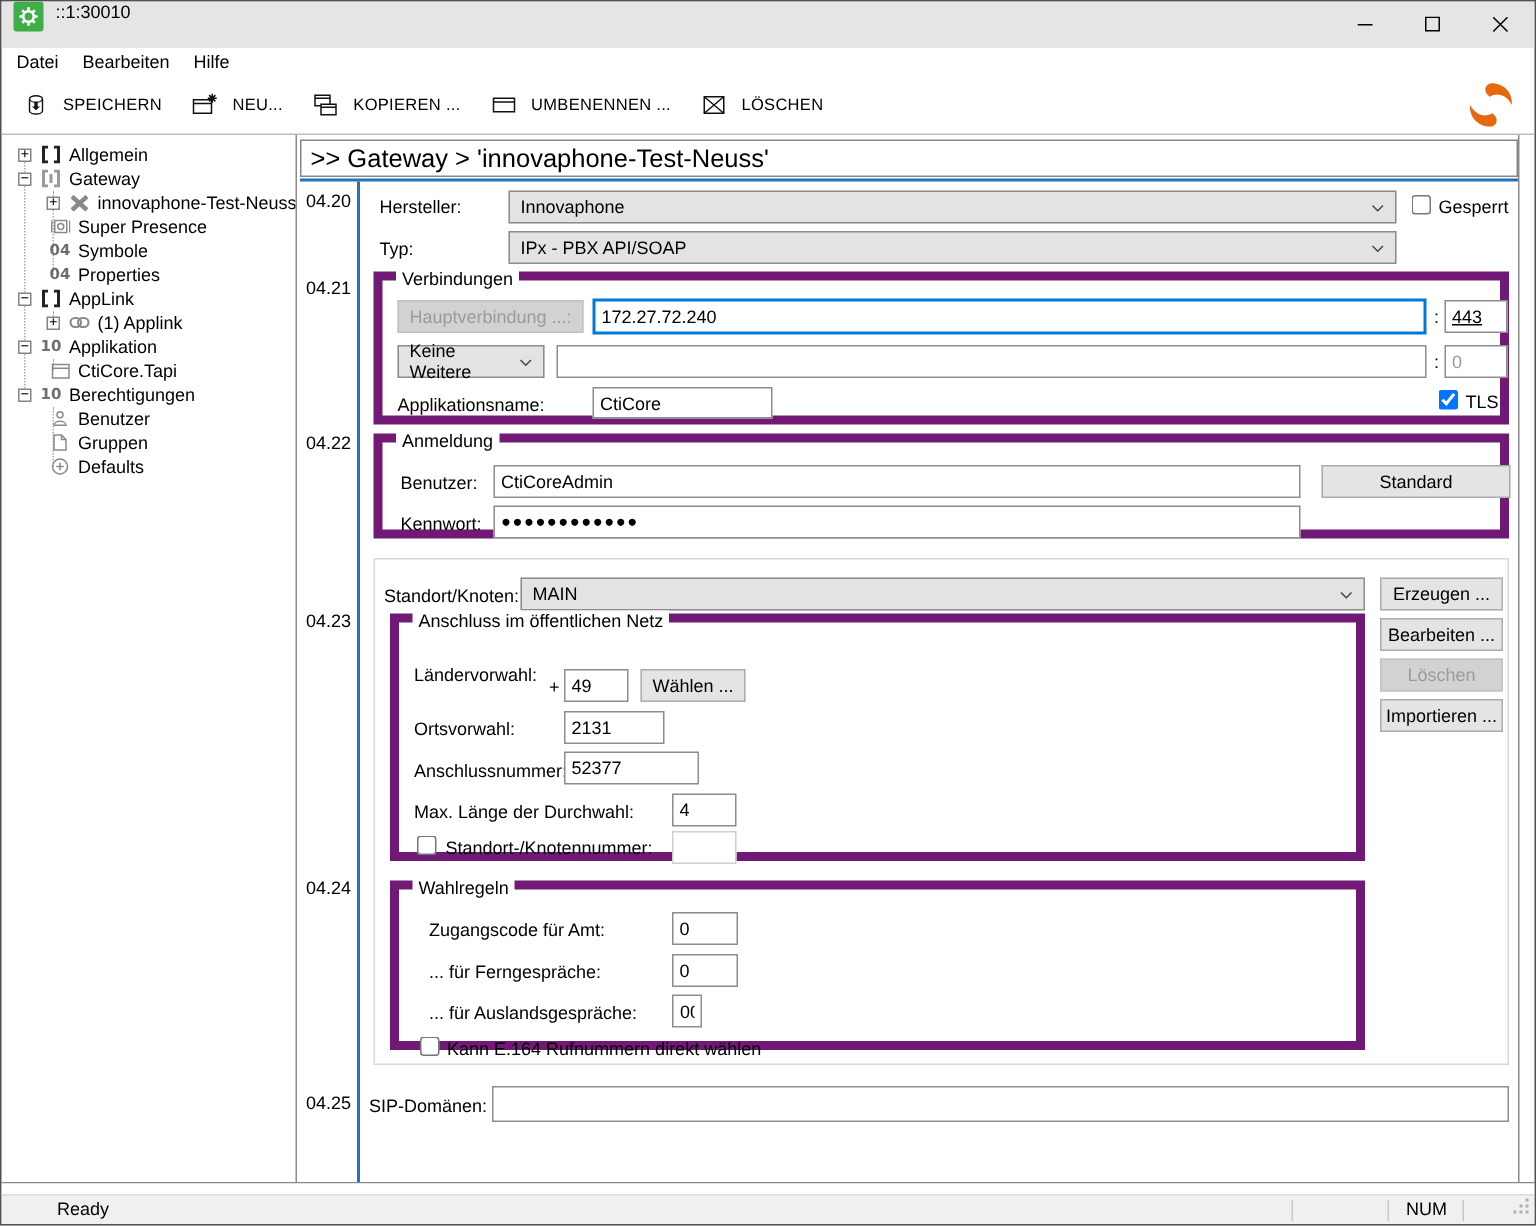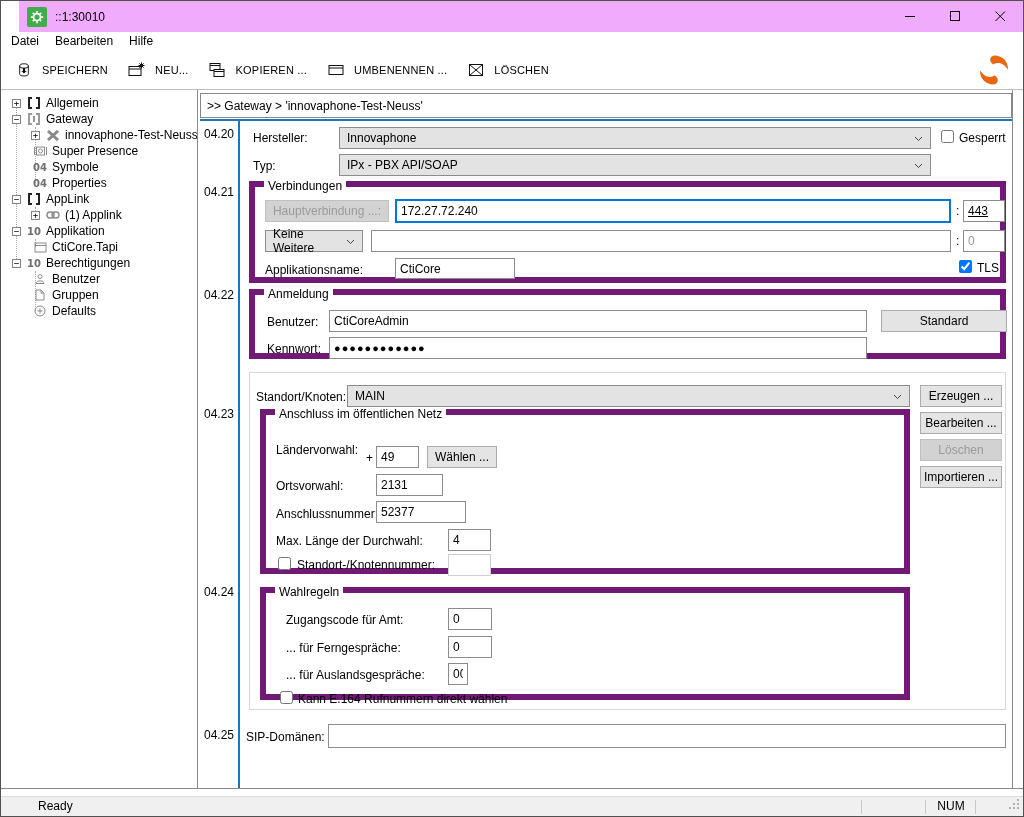--- a/index.html
+++ b/index.html
@@ -4,21 +4,21 @@
 <style>
   html,body{margin:0;padding:0;background:#888;}
   *{box-sizing:border-box;}
   .win{
     width:1024px;height:817px;background:#fff;border:1px solid #515151;
     display:flex;flex-direction:column;position:relative;overflow:hidden;
     font-family:"Liberation Sans",sans-serif;font-size:12px;color:#000;
     -webkit-user-select:none;user-select:none;
   }
   
-  .titlebar{height:31px;display:flex;align-items:center;background:#f0abfc;flex-shrink:0;margin-left:18px;}
+  .titlebar{height:31px;display:flex;align-items:flex-start;background:#e5e5e5;flex-shrink:0;}
   .app-icon{width:20px;height:20px;margin-left:8px;background:#3fae49;border-radius:2px;
     display:flex;align-items:center;justify-content:center;flex-shrink:0;}
   .title-text{margin-left:8px;font-size:12px;}
   .win-controls{margin-left:auto;display:flex;height:100%;}
   .ctl{width:45px;height:100%;display:flex;align-items:center;justify-content:center;cursor:default;}
   
   .menubar{height:19px;display:flex;align-items:center;padding-left:2px;flex-shrink:0;}
   .menu-item{padding:0 8px;height:19px;line-height:19px;cursor:default;}
   
   .toolbar{height:39px;display:flex;align-items:center;padding-left:6px;
@@ -34,21 +34,21 @@
   .t-row{height:16px;display:flex;align-items:center;white-space:nowrap;cursor:default;position:relative;}
   .t-box{width:9px;height:9px;border:1px solid #848484;background:#fff;font-size:9px;line-height:7px;
     text-align:center;margin-right:4px;flex-shrink:0;font-family:"DejaVu Sans Mono",monospace;}
   .t-ic{width:18px;height:14px;display:inline-flex;align-items:center;justify-content:center;
     margin-right:3px;flex-shrink:0;}
   .num-ic{font-weight:bold;color:#6e6e6e;font-size:10px;font-family:"DejaVu Sans",sans-serif;}
   .t-lbl{font-size:12px;}
   
   .content-panel{flex:1;display:flex;flex-direction:column;min-width:0;
     border-right:1px solid #8a8a8a;margin-right:10px;padding:3px 0 0 2px;}
-  .breadcrumb{height:25px;line-height:24px;border:1px solid #828790;padding-left:6px;font-size:12px;}
+  .breadcrumb{height:25px;line-height:24px;border:1px solid #828790;padding-left:6px;font-size:17px;}
   .blue-hr{height:2px;background:#2273b8;margin-top:1px;}
   .form-wrap{flex:1;display:flex;min-height:0;}
   .gutter{width:38px;position:relative;flex-shrink:0;}
   .sec-num{position:absolute;left:4px;font-size:12px;}
   .blue-vr{width:2px;background:#2273b8;flex-shrink:0;}
   .form-abs{flex:1;position:relative;min-width:0;}
   .lbl{position:absolute;font-size:12px;line-height:14px;white-space:nowrap;}
   .inp{position:absolute;height:22px;border:1px solid #8c8c8c;background:#fff;
     font-family:"Liberation Sans",sans-serif;font-size:12px;padding:0 4px;color:#000;}
   .inp.focus{border:2px solid #0078d7;height:24px;}

